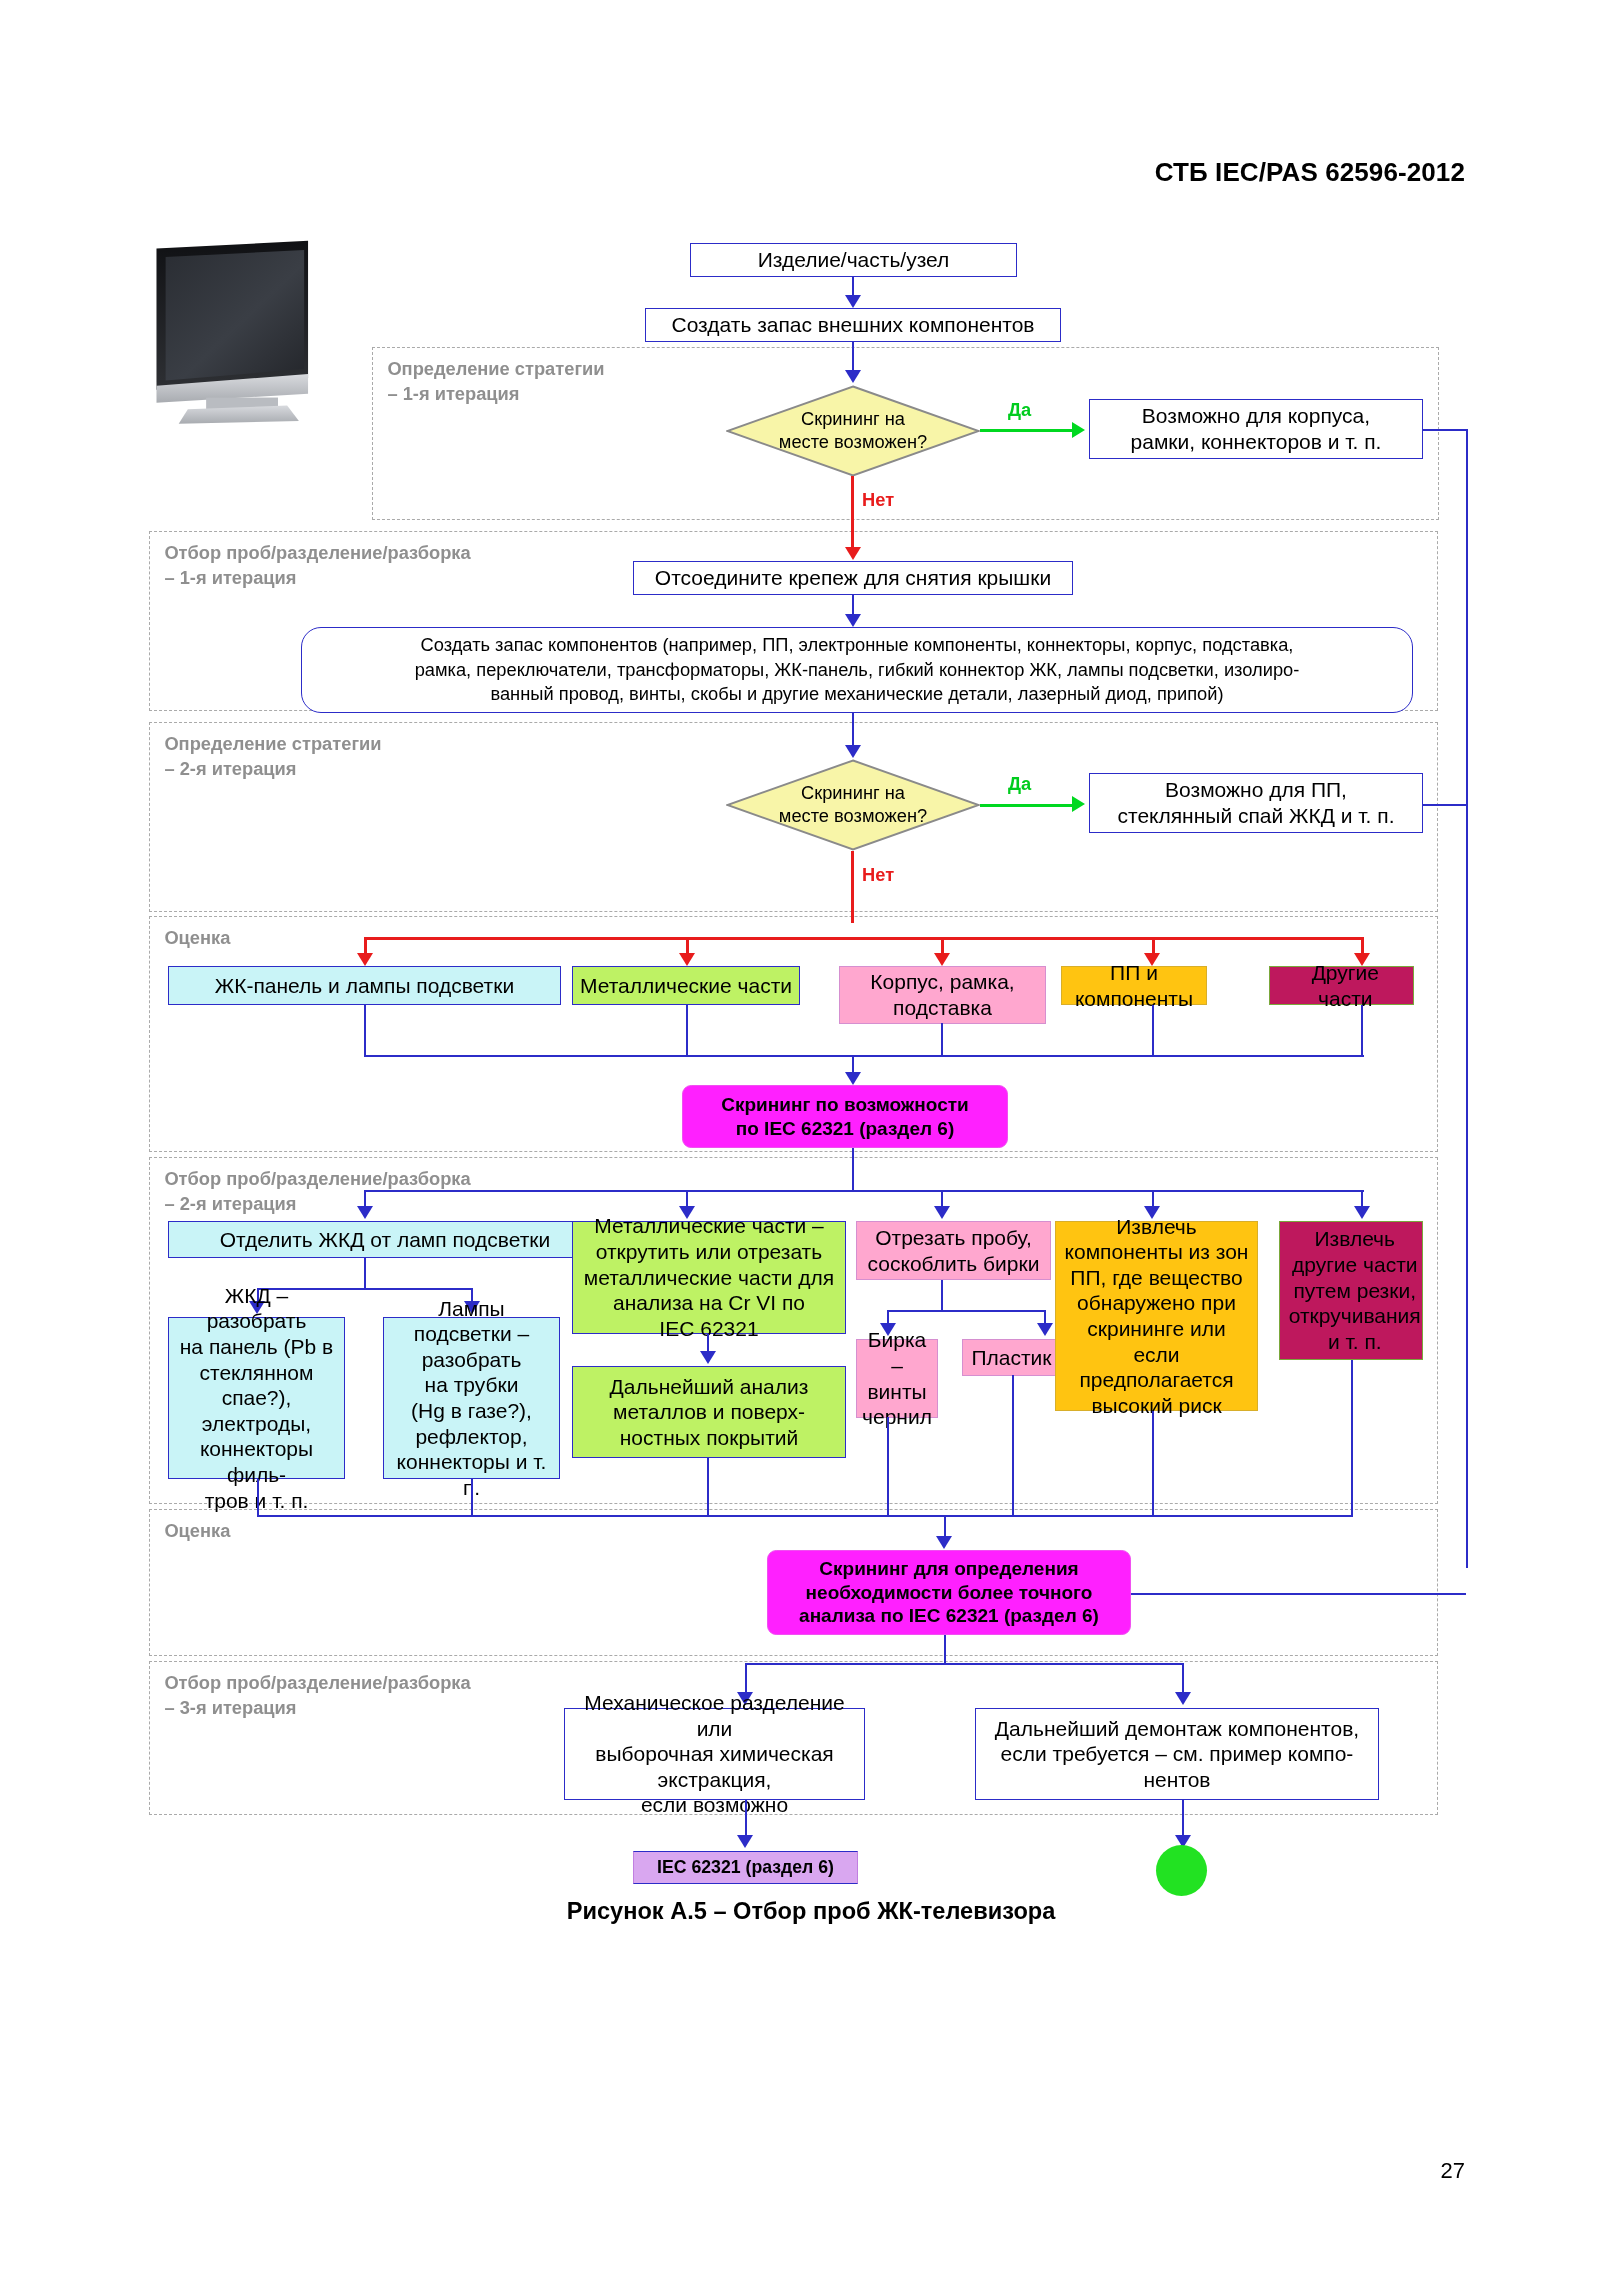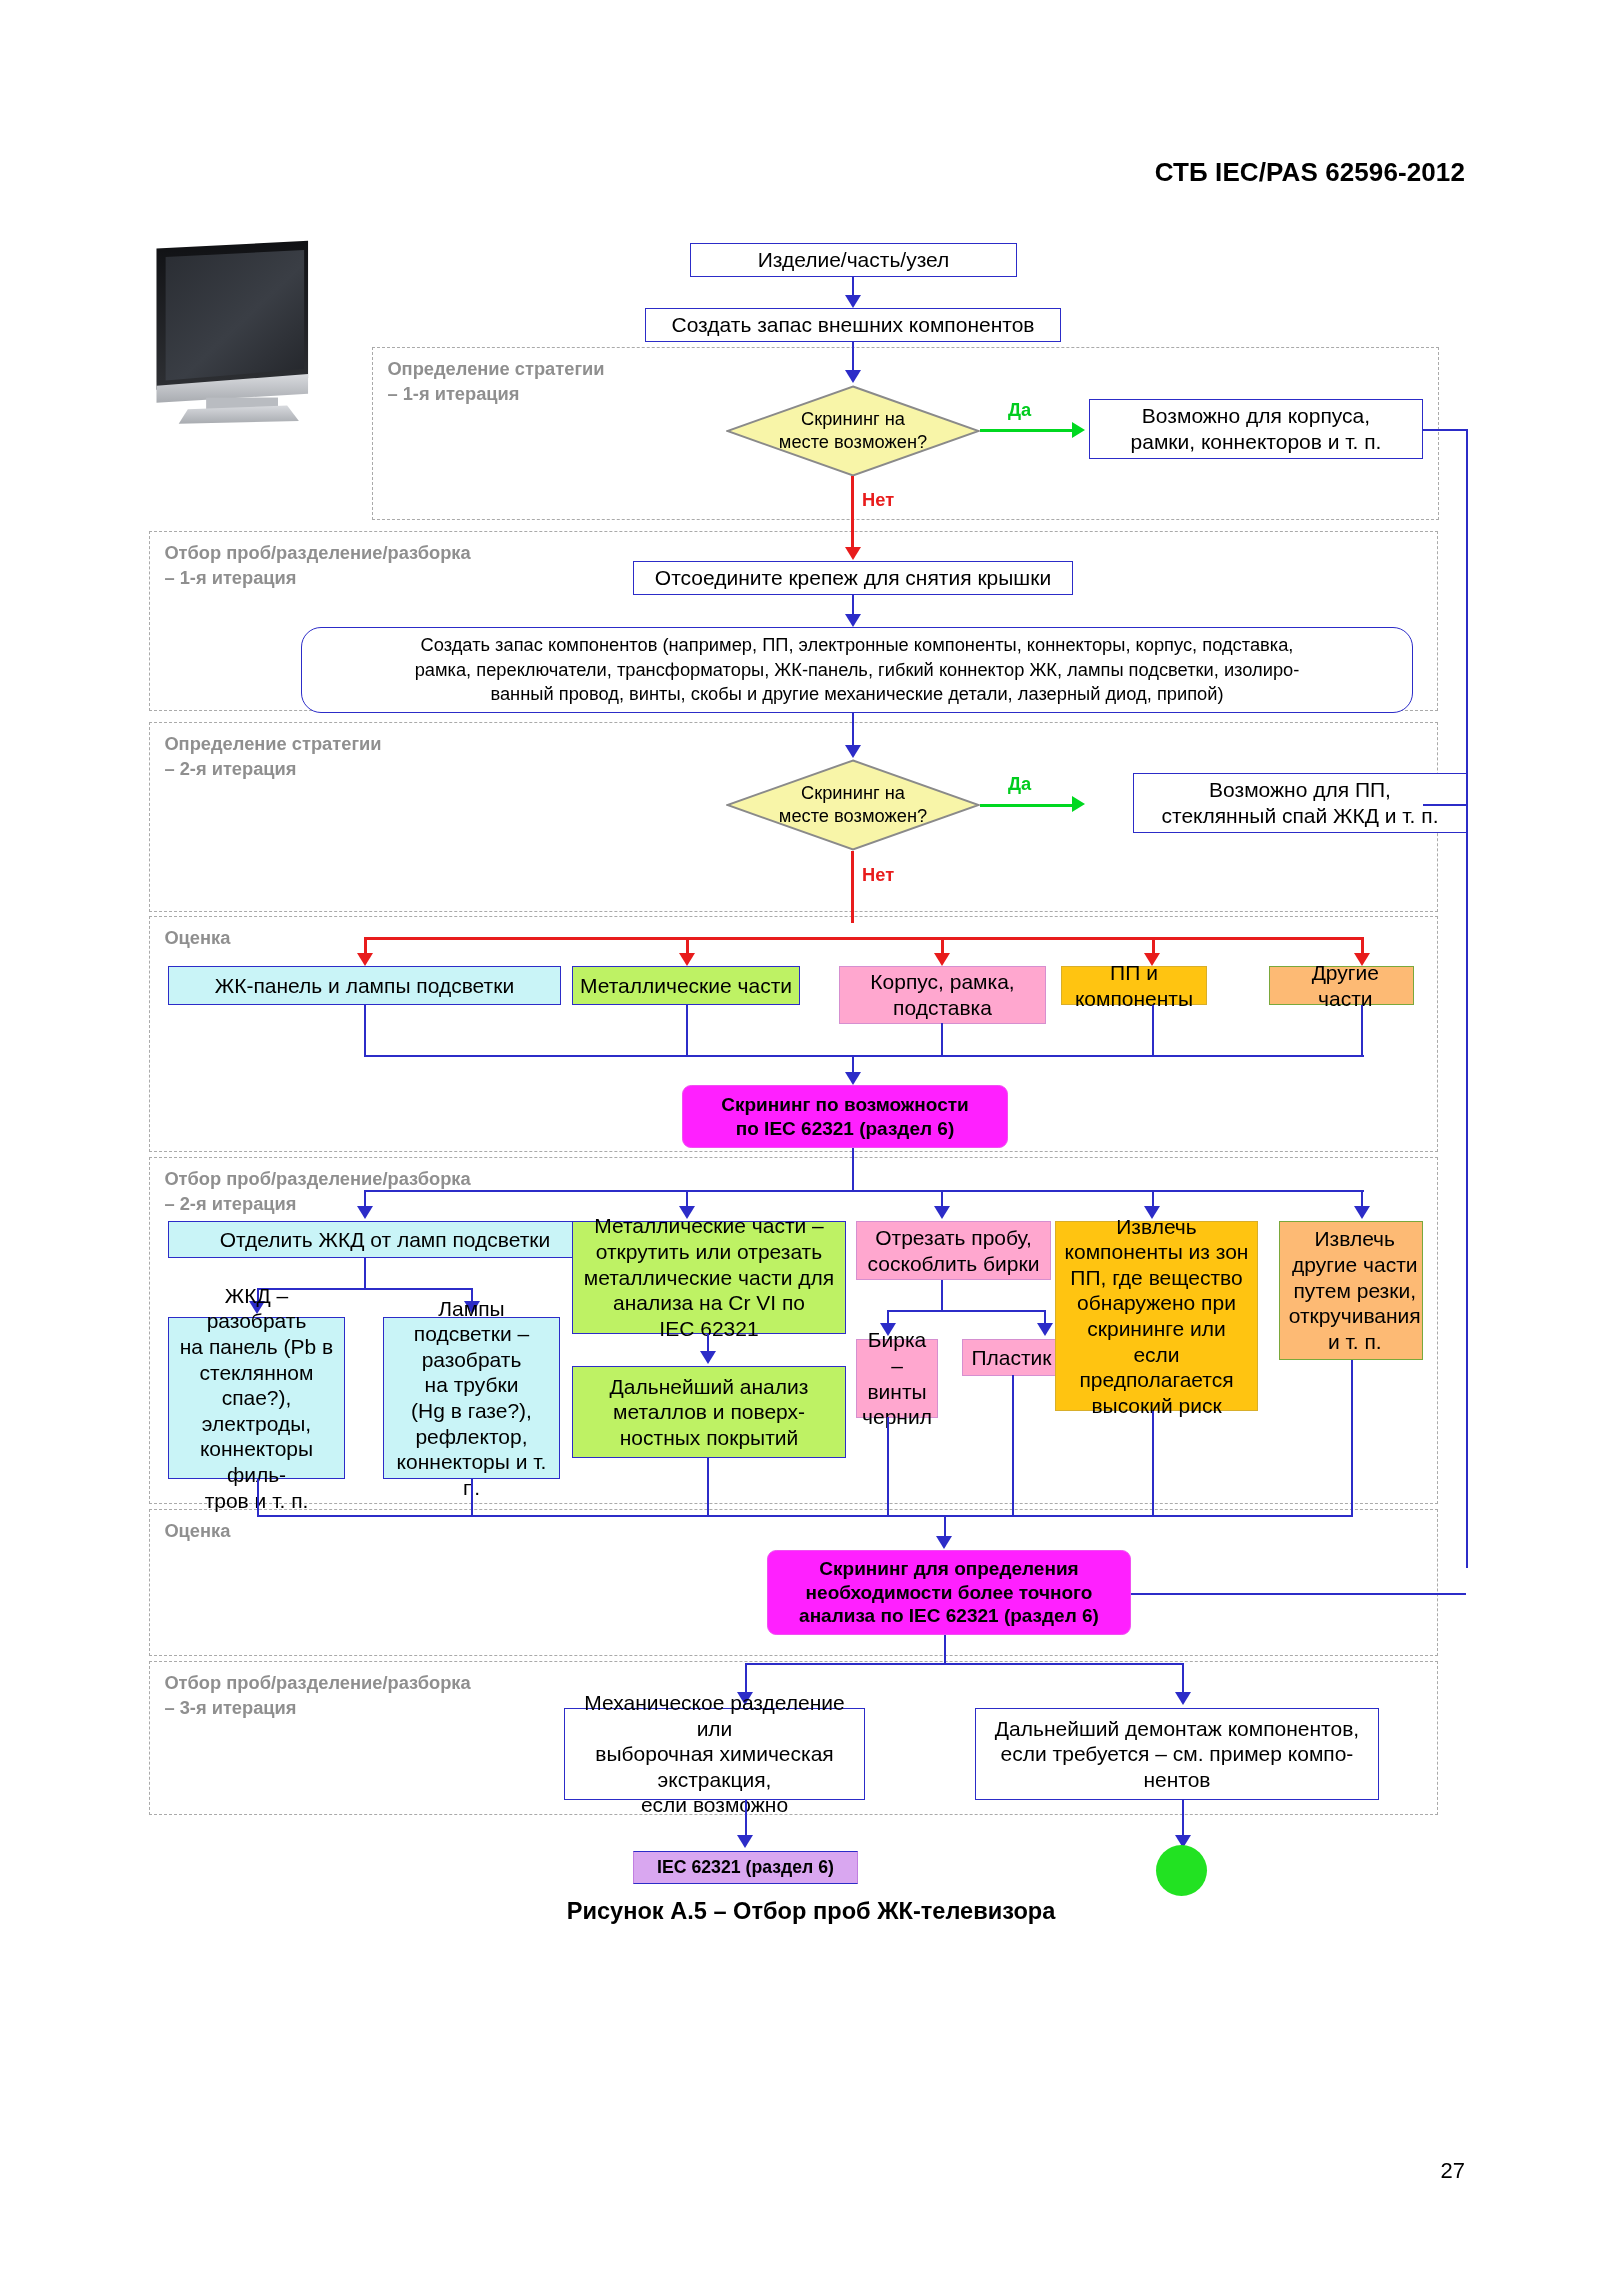--- a/index.html
+++ b/index.html
@@ -22,21 +22,21 @@
   
   .node{display:flex;align-items:center;justify-content:center;text-align:center;
         font-size:21px;line-height:1.22;color:#000;padding:3.9px 6.5px;
         white-space:pre-line;}
   .n-plain{background:#fff;border:1.3px solid #2c2cc8;}
   .n-para{background:#fff;border:1.3px solid #2c2cc8;font-size:18.3px;line-height:1.34;}
   .n-cyan{background:#c9f4f7;border:1.3px solid #2c2cc8;}
   .n-green{background:#bef264;border:1.3px solid #2c2cc8;}
   .n-pink{background:#ffa7cf;border:1.3px solid #d58fd0;}
   .n-orange{background:#ffc411;border:1.3px solid #d8ae2a;}
-  .n-olive{background:#fdba74;border:1.3px solid #7aa83b;padding-left:14px;}
+  .n-olive{background:#be185d;border:1.3px solid #7aa83b;padding-left:14px;}
   .n-lav{background:#d9a7f0;border-top:1.3px solid #2c2cc8;border-bottom:1.3px solid #2c2cc8;
          border-left:1.3px solid #c07fe0;border-right:1.3px solid #c07fe0;
          font-weight:bold;font-size:17.7px;}
   .n-magenta{background:#ff20ff;border:1.3px solid #f050f0;border-radius:9.2px;
              font-weight:bold;font-size:19px;line-height:1.24;}
 
   
   .diamond-wrap{}
   .diamond-wrap svg{position:absolute;top:0;left:0;}
   .diamond-text{position:absolute;top:0;left:0;width:100%;height:100%;
@@ -166,21 +166,21 @@
   <svg width="254" height="92" viewBox="0 0 388 140">
     <polygon points="194,2 386,70 194,138 2,70" fill="#f8f5a8" stroke="#8a8a8a" stroke-width="3"></polygon>
   </svg>
   <div class="diamond-text">Скрининг на
 месте возможен?</div>
 </div>
 
 <div class="abs ln ln-green-c" style="top:804px;left:980px;width:94px;height:3.3px;"></div>
 <div class="abs arw arw-r-green" style="top:796px;left:1072px;"></div>
 <div class="abs edge-label lbl-yes" style="top:773px;left:1008px;">Да</div>
-<div class="abs node n-plain" style="top:773px;left:1089px;width:334px;height:60px;margin-left:44px;">Возможно для ПП,
+<div class="abs node n-plain" style="top:773px;left:1089px;width:334px;height:60px;">Возможно для ПП,
 стеклянный спай ЖКД и т. п.</div>
 <div class="abs ln ln-h" style="top:804px;left:1423px;width:44px;"></div>
 
 <div class="abs ln ln-red" style="top:851px;left:851px;width:3.3px;height:72px;"></div>
 <div class="abs edge-label lbl-no" style="top:864px;left:862px;">Нет</div>
 
 <div class="abs ln ln-red" style="top:937px;left:364px;width:1000px;height:2.6px;"></div>
 <div class="abs ln ln-red" style="top:937px;left:364px;width:2.6px;height:18.3px;"></div>
 <div class="abs arw arw-d-red" style="top:953px;left:357px;"></div>
 <div class="abs ln ln-red" style="top:937px;left:686px;width:2.6px;height:18.3px;"></div>

